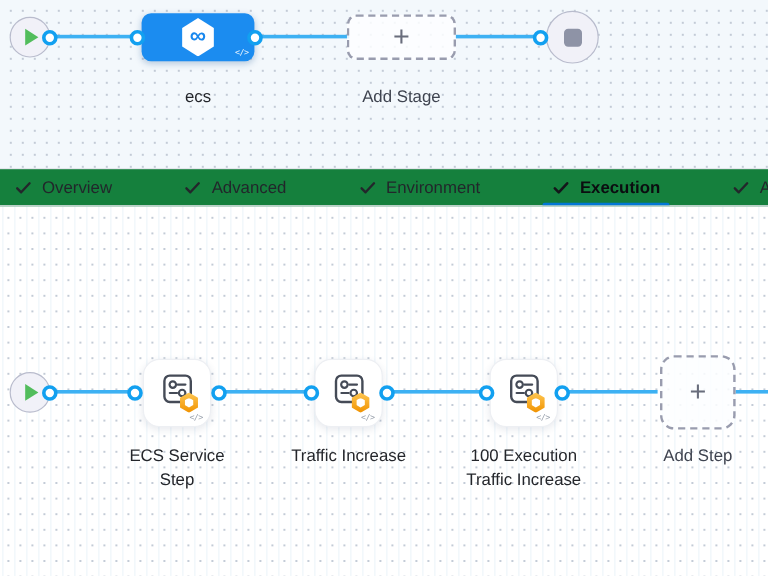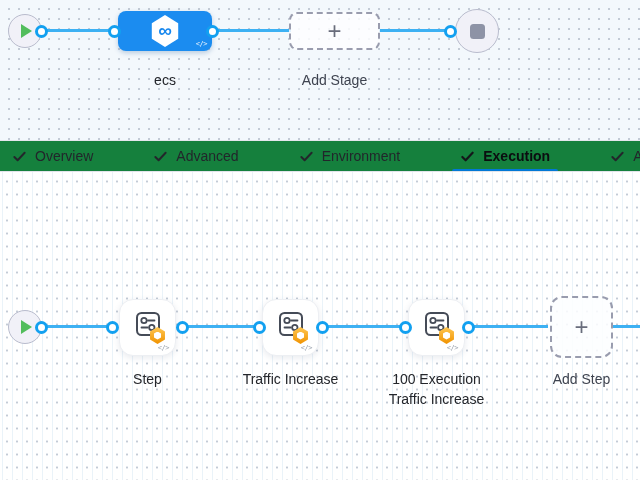--- a/index.html
+++ b/index.html
@@ -243,20 +243,21 @@
         </div>
       <span class="code-chip-gray">&lt;/&gt;</span>
     </div>
     <div class="port" style="left:462px; top:149px;"></div>
 
     <div class="dashed-box" style="left:550px; top:124px; width:63px; height:62px; border-radius:12px;">
       <span class="plus">+</span>
     </div>
 
     <div class="graph-label" style="left:87px; top:197px; width:121px;">
+      <div>ECS Service</div>
       <div>Step</div>
     </div>
     <div class="graph-label" style="left:230px; top:197px; width:121px;">
       <div>Traffic Increase</div>
     </div>
     <div class="graph-label" style="left:376px; top:197px; width:121px;">
       <div>100 Execution</div>
       <div>Traffic Increase</div>
     </div>
     <div class="graph-label dim" style="left:521px; top:197px; width:121px;">Add Step</div>

